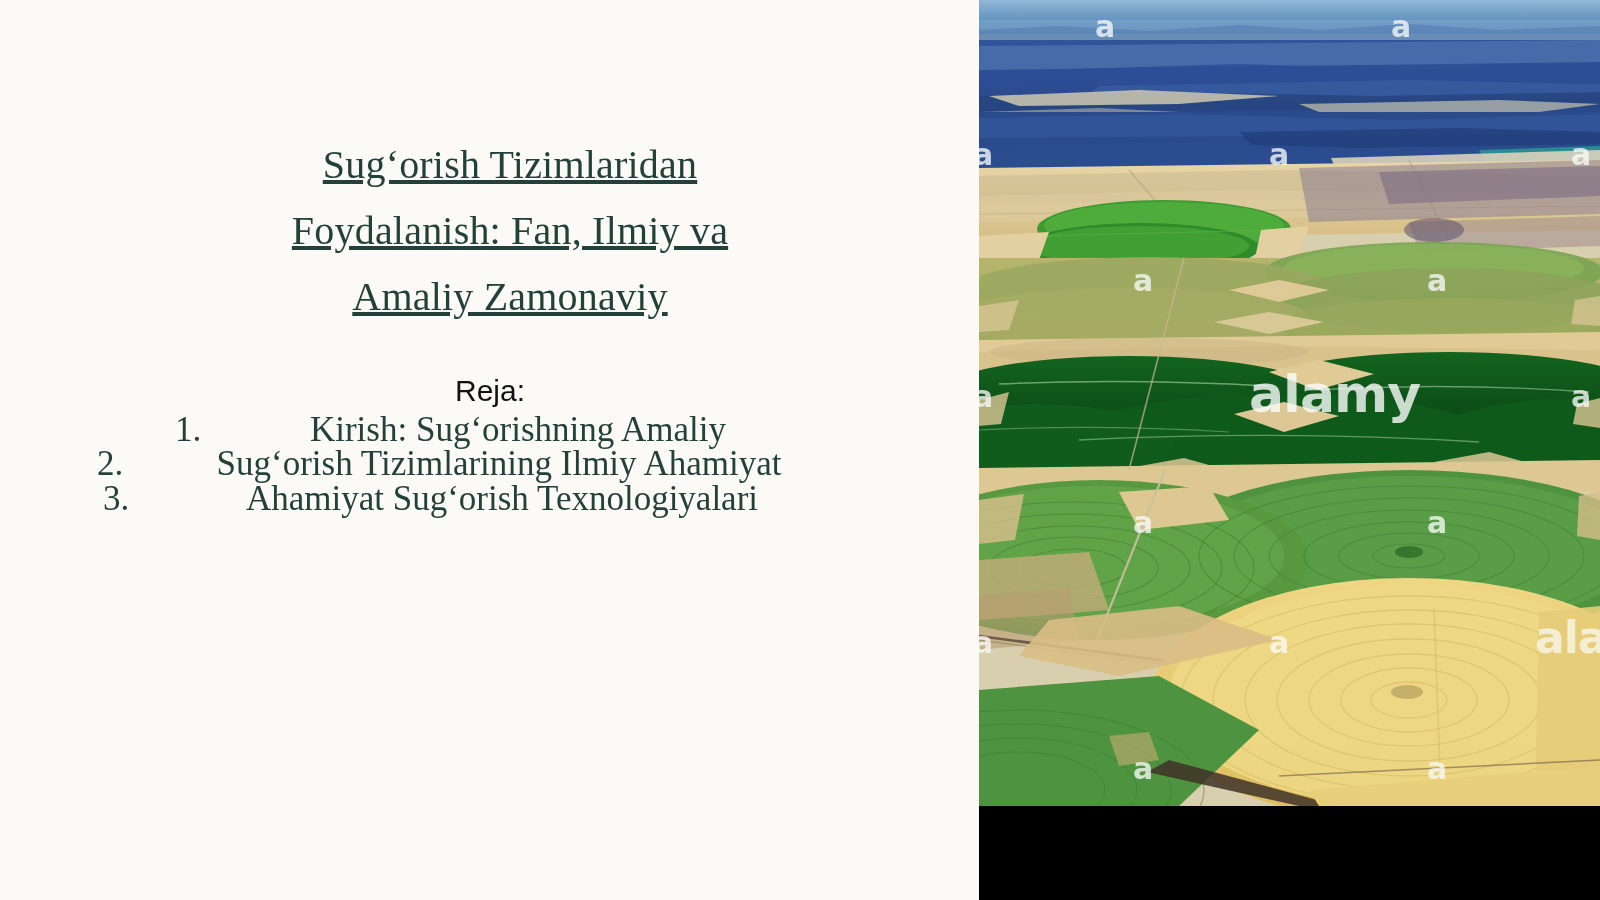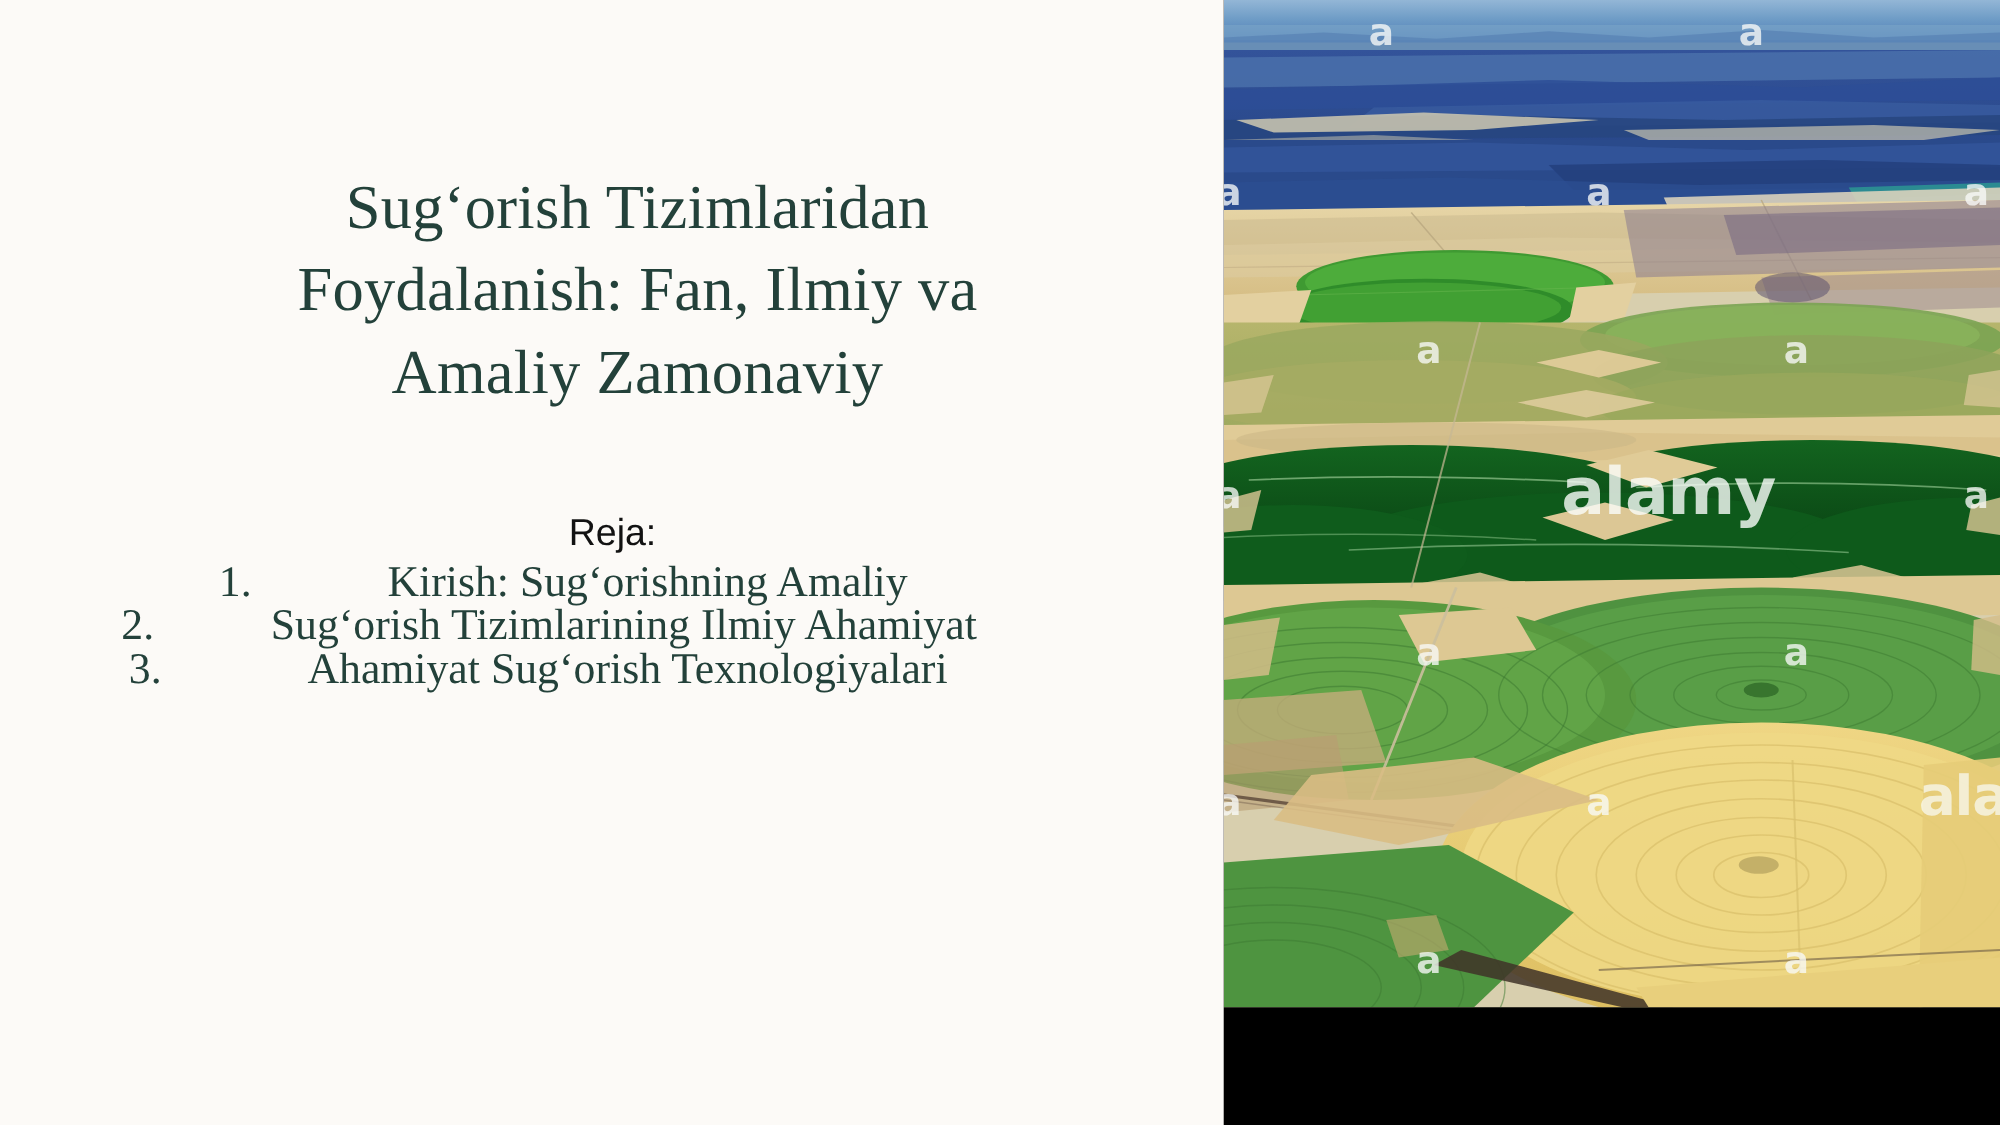--- a/index.html
+++ b/index.html
@@ -36,31 +36,32 @@
   .title-block {
     position: absolute;
     left: 120px;
     top: 132px;
     width: 780px;
     text-align: center;
   }
   .title-line {
     display: block;
     font-family: "Liberation Serif", "DejaVu Serif", serif;
-    font-size: 50px;
+    font-size: 40px;
     line-height: 66px;
     color: #23413a;
     letter-spacing: 0.2px;
     white-space: nowrap;
+    text-decoration: underline;
   }
 
   .plan-block {
     position: absolute;
     left: 40px;
-    top: 410px;
+    top: 374px;
     width: 900px;
     text-align: center;
   }
 
   .plan-label {
     display: block;
     font-family: "Liberation Sans", "DejaVu Sans", sans-serif;
     font-size: 30px;
     line-height: 34px;
     color: #121212;

